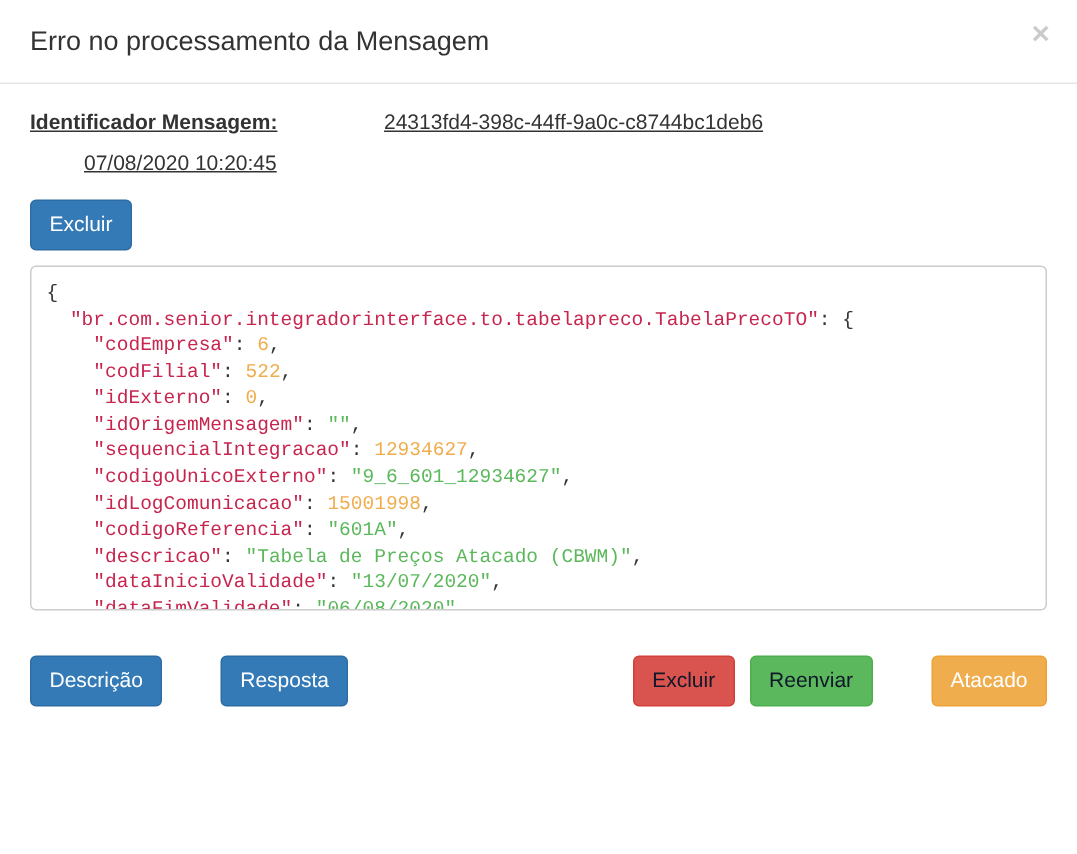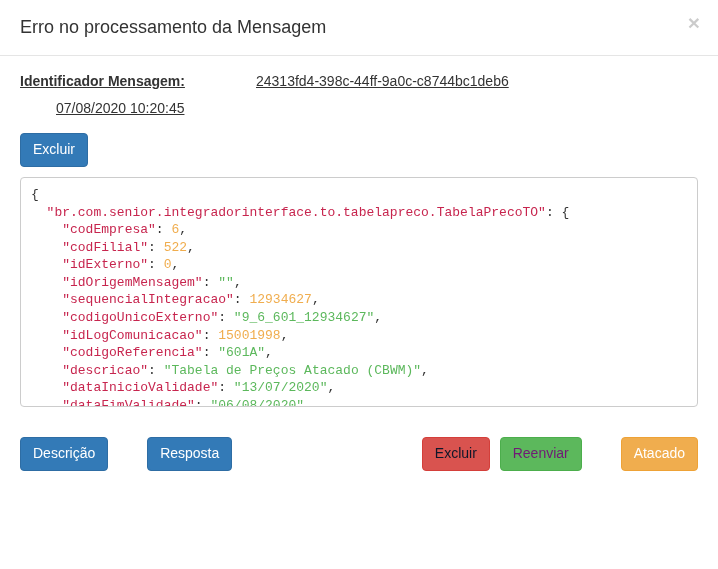--- a/index.html
+++ b/index.html
@@ -70,21 +70,21 @@
       text-align: center;
       white-space: nowrap;
       vertical-align: middle;
       cursor: pointer;
       border: 1px solid transparent;
       border-radius: 4px;
       line-height: 1.42857;
     }
     .btn-primary { color: #fff; background-color: #337ab7; border-color: #2e6da4; }
     .btn-danger  { color: #0f172a; background-color: #d9534f; border-color: #d43f3a; text-align: right; }
-    .btn-success { color: #701a75; background-color: #5cb85c; border-color: #4cae4c; }
+    .btn-success { color: #0f172a; background-color: #5cb85c; border-color: #4cae4c; }
     .btn-warning { color: #fff; background-color: #f0ad4e; border-color: #eea236; }
     .edit-btn-wrap { margin: 8px 0 10px 0; }
     .json-box {
       border: 1px solid #ccc;
       border-radius: 4px;
       padding: 8px 10px;
       height: 230px;
       overflow-y: scroll;
       font-family: Menlo, Monaco, Consolas, "Courier New", monospace;
       font-size: 13px;

